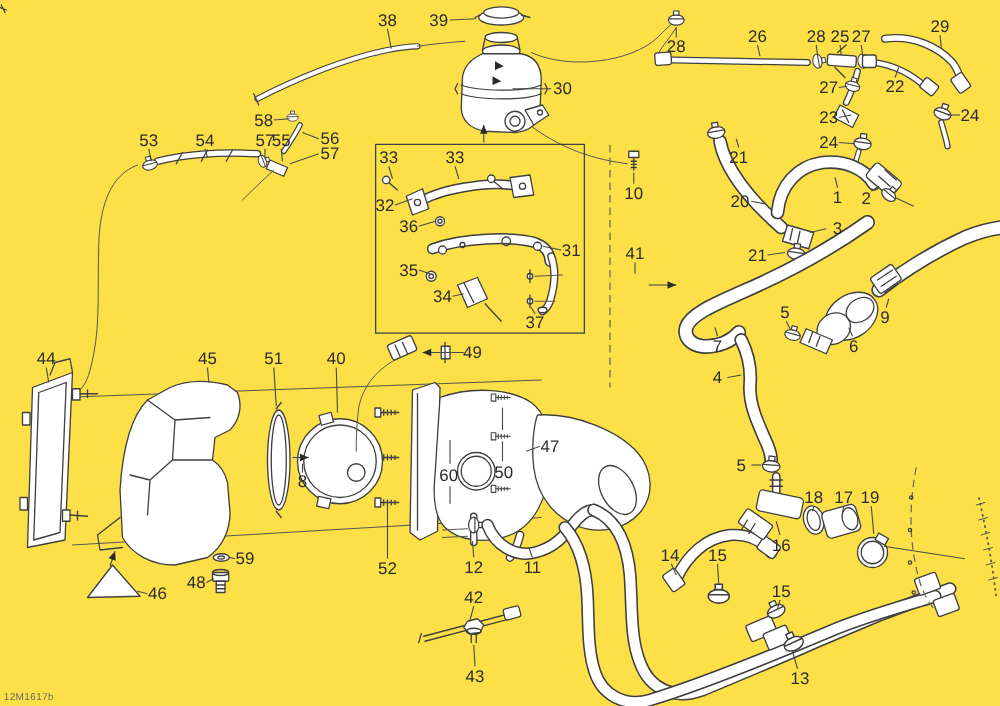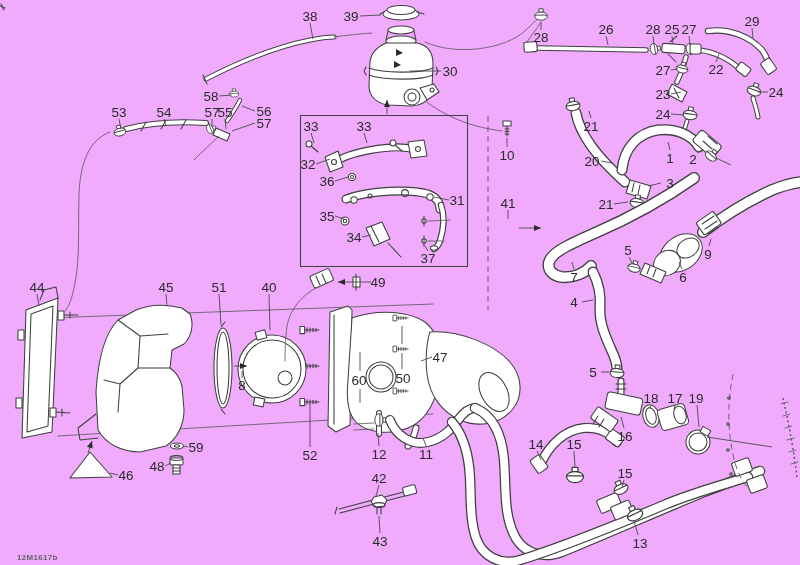--- a/index.html
+++ b/index.html
@@ -1,29 +1,29 @@
 <!DOCTYPE html>
 <html><head>
 <meta charset="utf-8">
 <style>
   html,body{margin:0;padding:0;background:#fff;}
-  .canvas{position:relative;width:800px;height:565px;background:#f0abfc;overflow:hidden;
+  .canvas{position:relative;width:800px;height:565px;background:#fde047;overflow:hidden;
           font-family:"Liberation Sans",sans-serif;}
   svg{position:absolute;left:0;top:0;}
   .ln   {fill:none;stroke:#3f3f3f;stroke-width:1.05;stroke-linecap:round;stroke-linejoin:round;}
   .thin {fill:none;stroke:#555;stroke-width:.8;stroke-linecap:round;}
   .wh   {fill:#ffffff;stroke:#3f3f3f;stroke-width:1.05;stroke-linejoin:round;}
   .tubeO{fill:none;stroke:#3f3f3f;stroke-linecap:round;stroke-linejoin:round;}
   .tubeI{fill:none;stroke:#ffffff;stroke-linecap:round;stroke-linejoin:round;}
   .dash {fill:none;stroke:#666;stroke-width:1;stroke-dasharray:6 4;}
   .dash2{fill:none;stroke:#555;stroke-width:1.4;stroke-dasharray:2 2.6;}
   .callout{font-size:13.5px;fill:#2b2b2b;}
   .leader{fill:none;stroke:#4a4a4a;stroke-width:.9;}
   .ahead {fill:#2b2b2b;stroke:none;}
-  #doc-code{position:absolute;left:17px;bottom:3px;font-size:8px;color:#666;letter-spacing:.3px;font-weight:bold;}
+  #doc-code{position:absolute;left:3px;bottom:3px;font-size:8px;color:#666;letter-spacing:.3px;}
 </style>
 </head>
 <body>
 
 <div class="canvas">
 <svg width="800" height="565" viewBox="0 0 800 565">
   <defs>
     <g id="clampS">
       <ellipse class="wh" cx="0" cy="0" rx="7" ry="4.6"></ellipse>
       <line class="ln" x1="-6.5" y1="-1" x2="6.5" y2="-1"></line>

